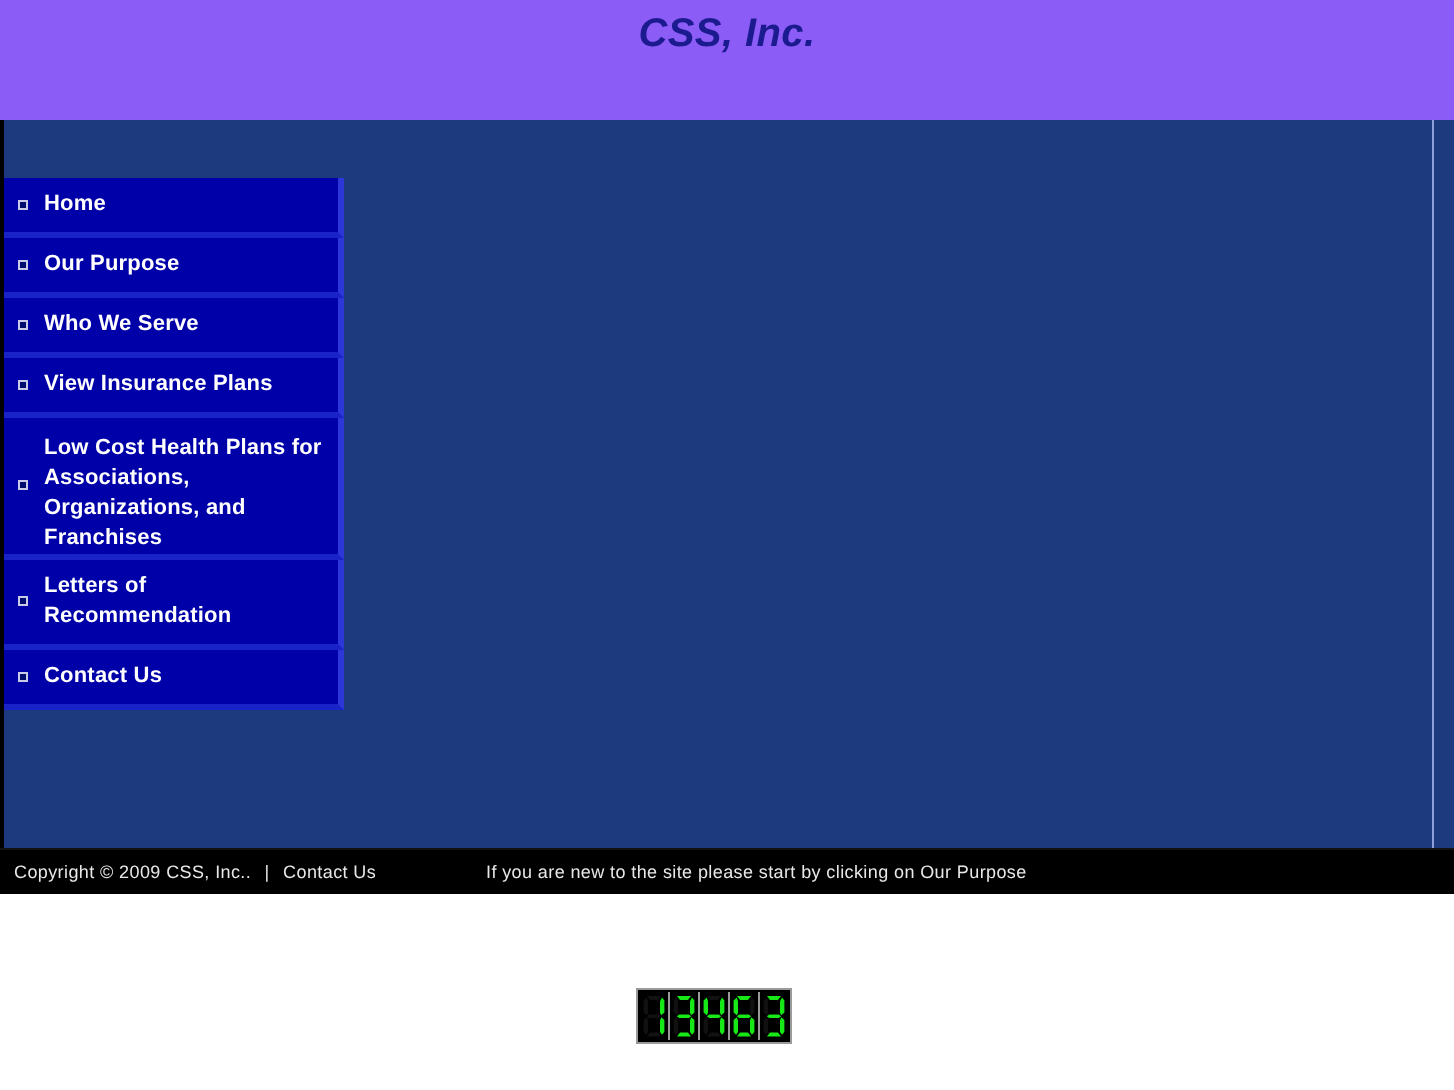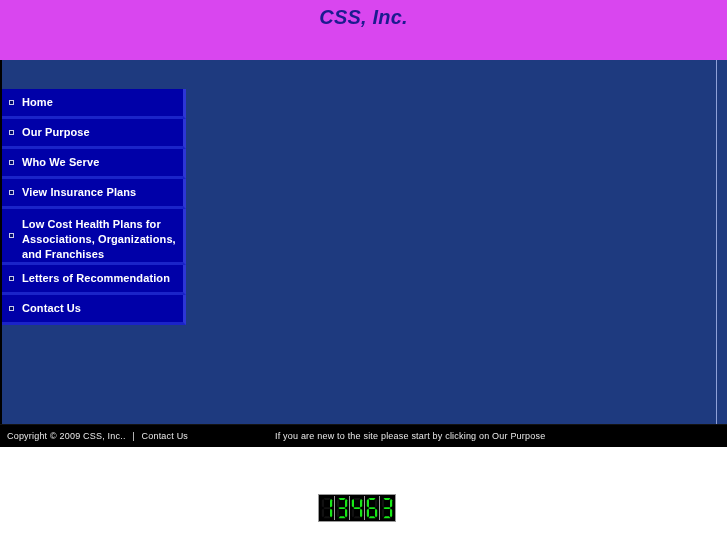--- a/index.html
+++ b/index.html
@@ -14,21 +14,21 @@
     overflow: hidden;
     font-family: "Liberation Sans", sans-serif;
   }
 
   
   #header {
     position: absolute;
     left: 0; top: 0;
     width: 727px;
     height: 60px;
-    background: #d946ef;
+    background: #8b5cf6;
   }
   #site-title {
     position: absolute;
     left: 0; top: 6px;
     width: 727px;
     text-align: center;
     font-size: 20px;
     font-weight: bold;
     font-style: italic;
     color: #1b1b8f;
@@ -71,21 +71,21 @@
     position: absolute;
     left: 0; top: 29px;
     width: 170px;
   }
   .nav-item {
     position: relative;
     background: #0000a8;
     border-right: 3px solid #2d36d6;
     border-bottom: 3px solid #1a23c8;
     box-sizing: border-box;
-    width: 184px;
+    width: 170px;
     padding: 6px 4px 6px 20px;
     display: flex;
     align-items: flex-start;
     min-height: 14px;
     cursor: pointer;
   }
   .nav-item .bullet {
     position: absolute;
     left: 7px;
     top: 50%;
@@ -124,21 +124,20 @@
     letter-spacing: 0.2px;
   }
   #footer-copyright .sep { padding: 0 4px; }
   #footer-contact { cursor: pointer; }
   #footer-note {
     position: absolute;
     left: 243px; top: 6px;
     font-size: 9px;
     color: #e8e8e8;
     letter-spacing: 0.2px;
-    margin-left: 32px;
   }
 
   
   #counter {
     position: absolute;
     left: 318px;
     top: 494px;
     display: flex;
     background: #000000;
     border: 1px solid #9a9a9a;

